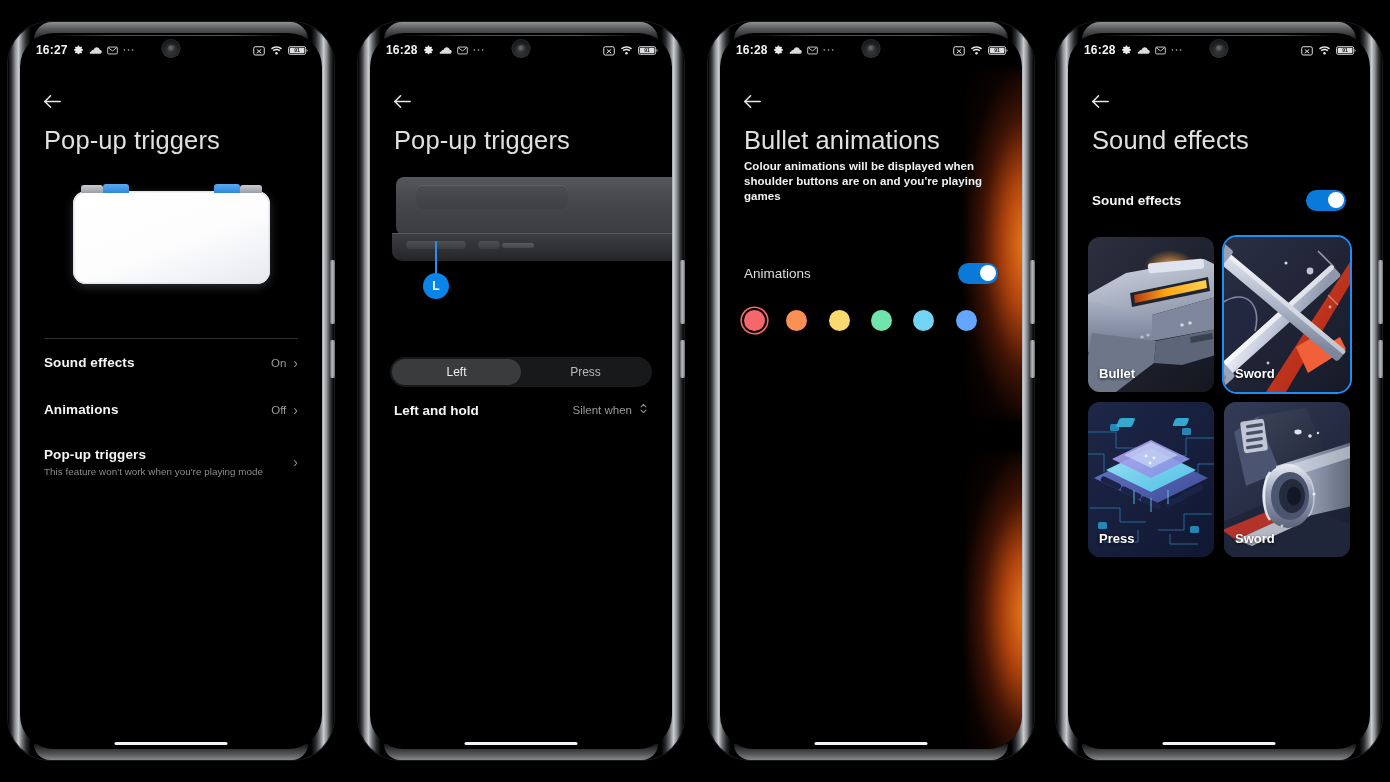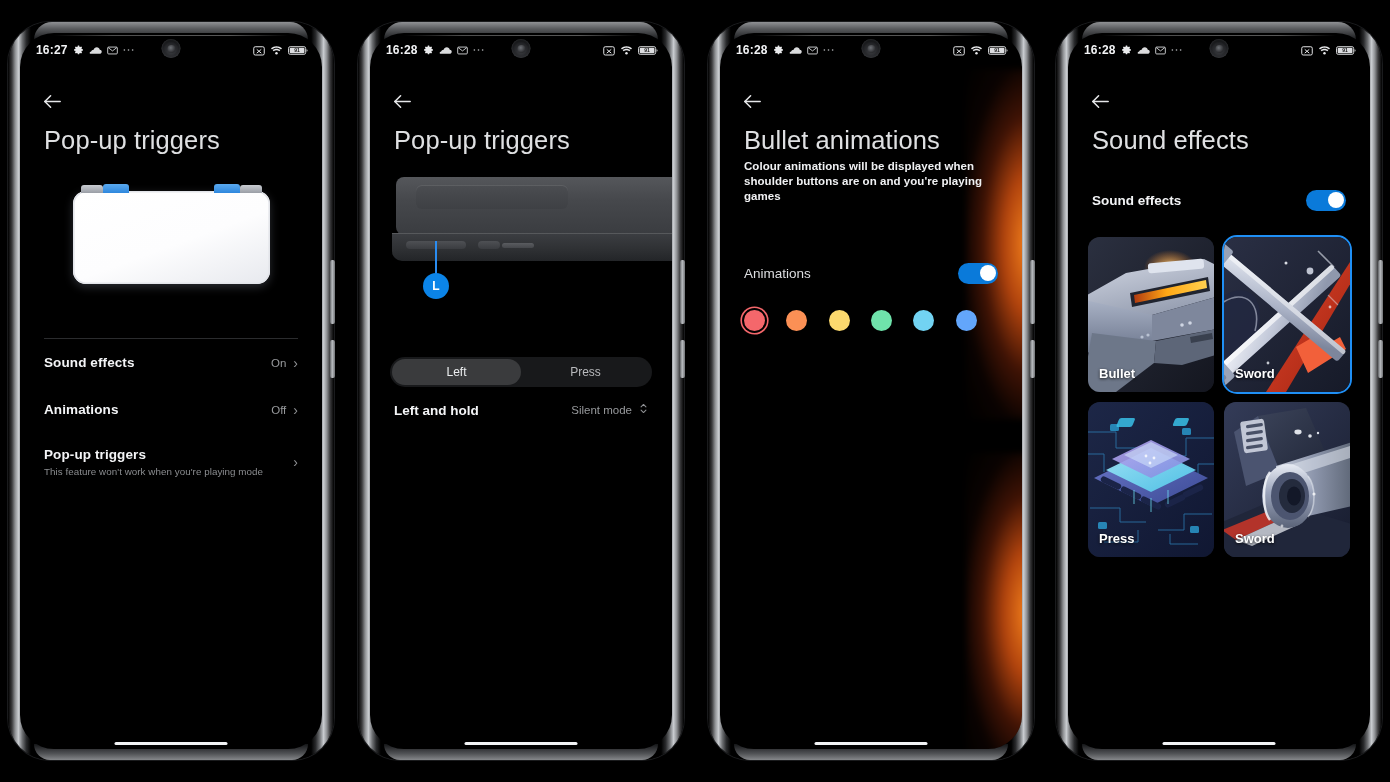--- a/index.html
+++ b/index.html
@@ -491,21 +491,21 @@
         <div class="segwrap">
           <div class="seg active">Left</div>
           <div class="seg">Press</div>
         </div>
 
 
         <div class="row" style="min-height:46px">
           <div class="row-main">
               <div class="row-lab-bold">Left and hold</div>
             </div>
-          <div class="row-val">Silent mode</div>
+          <div class="row-val">Silent when</div>
           <div class="stepper"><svg viewBox="0 0 10 16" width="9" height="13" fill="none" stroke="#8e9093" stroke-width="1.3" stroke-linecap="round" stroke-linejoin="round">
                 <path d="M2 6 L5 3 L8 6"></path>
                 <path d="M2 10 L5 13 L8 10"></path>
               </svg></div>
         </div>
 
         <div class="home-ind"></div>
       </div>
     </div>
   </div>

